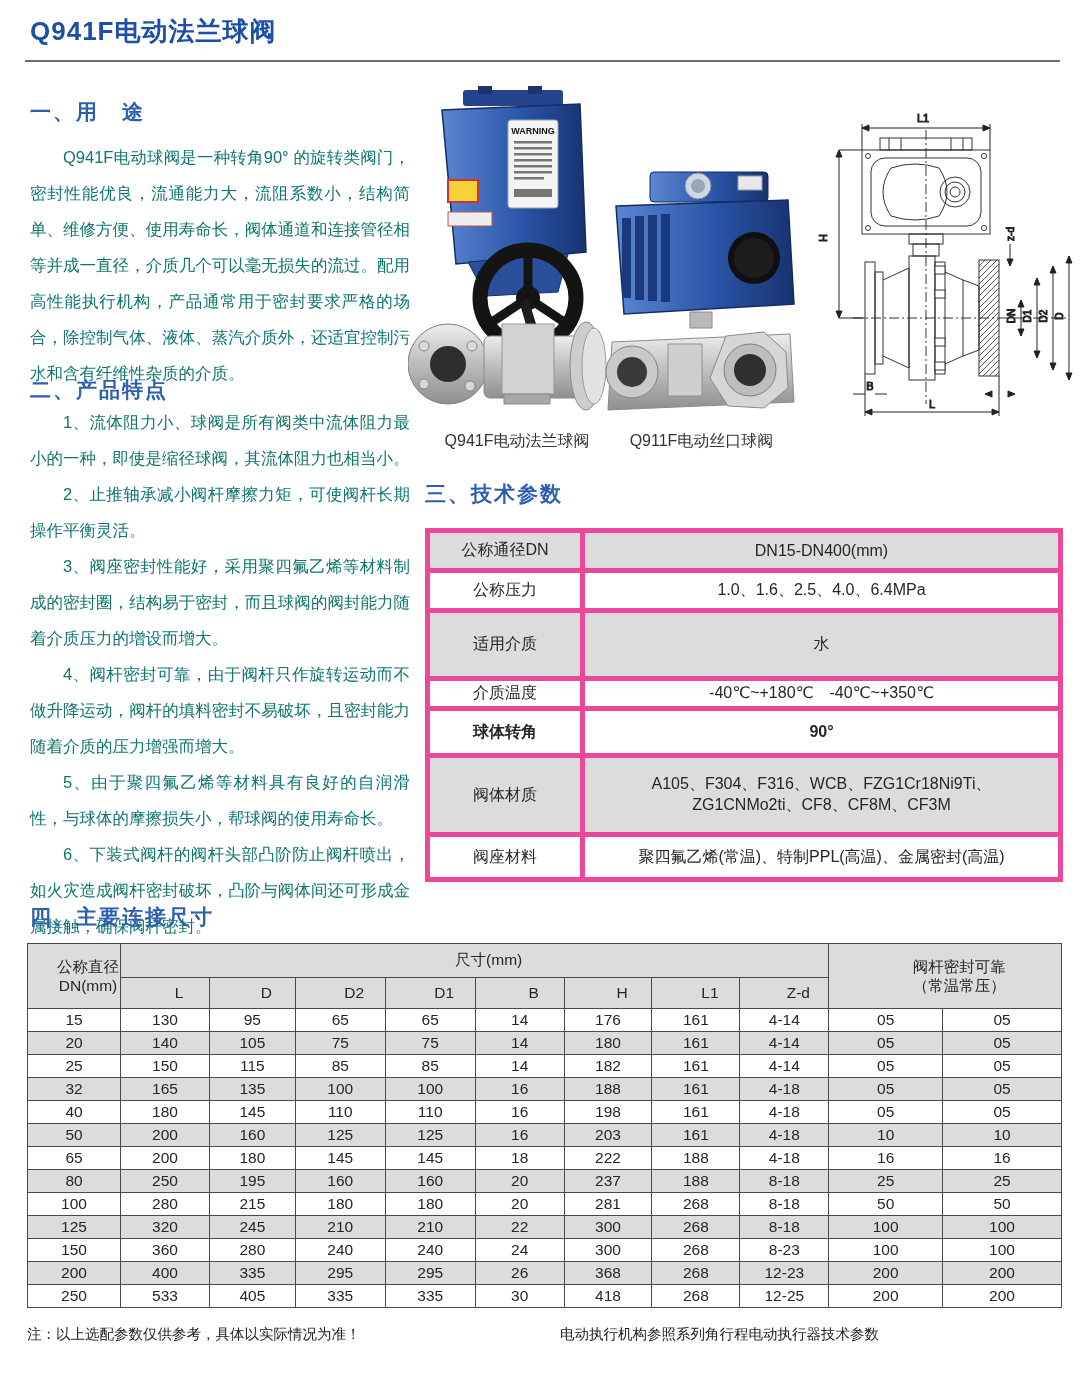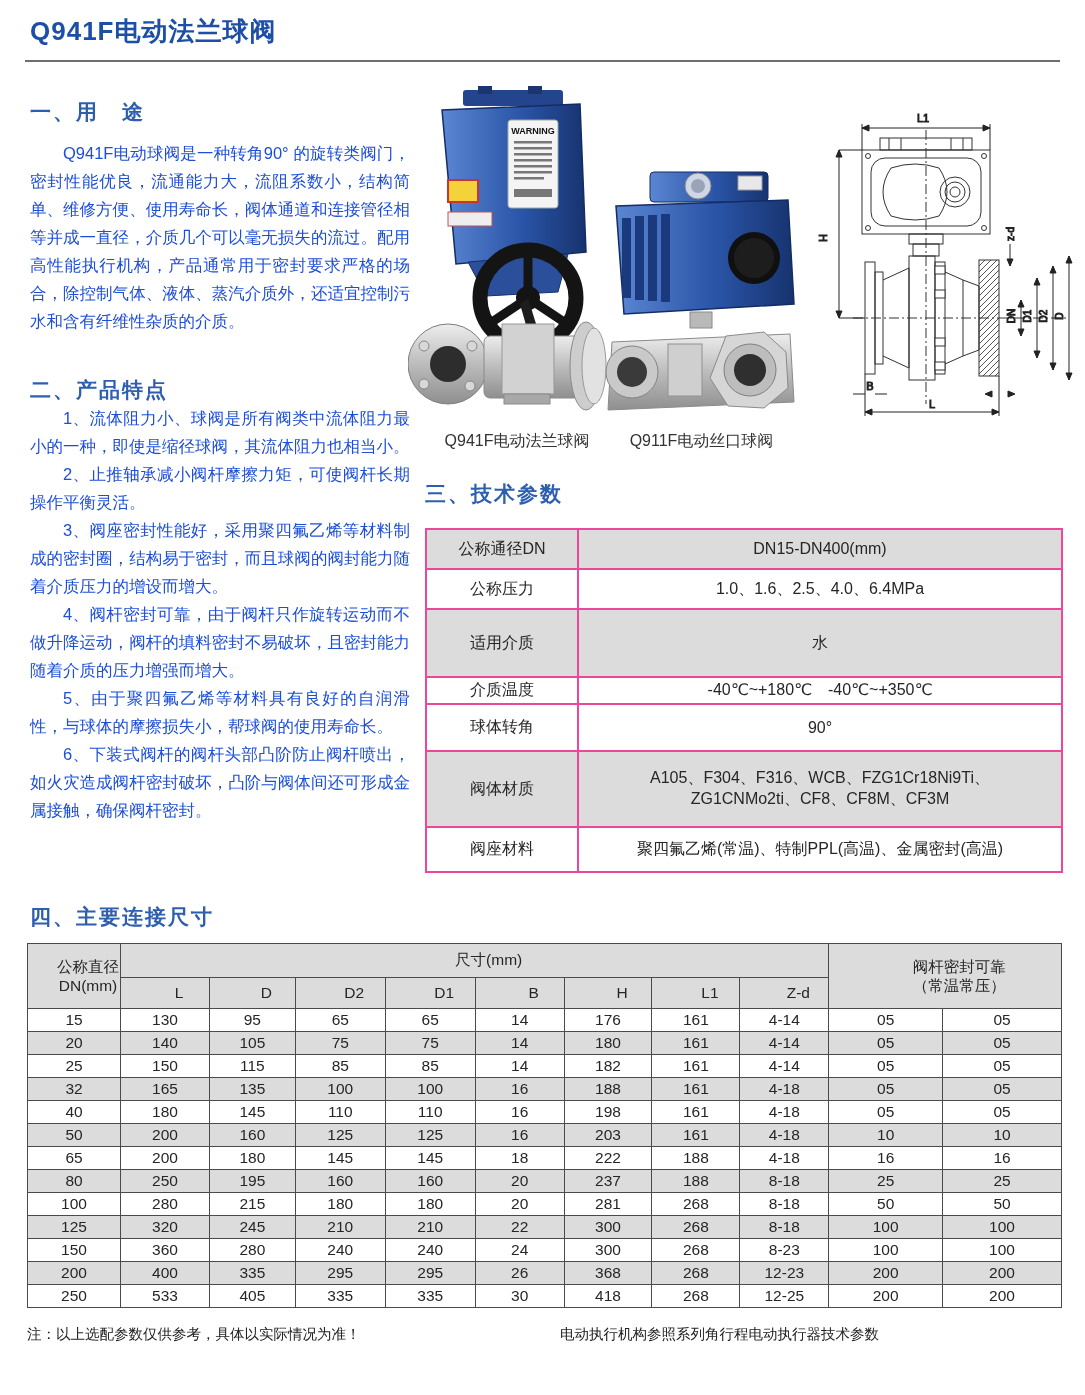--- a/index.html
+++ b/index.html
@@ -8,26 +8,26 @@
     font-family:"Liberation Sans","DejaVu Sans",sans-serif;color:#262626;
     overflow:hidden;
   }
   .abs{position:absolute;}
   .page-title{
     left:30px;top:14px;font-size:26px;font-weight:bold;color:#1d4fa8;letter-spacing:1px;
   }
   .title-rule{left:25px;top:60px;width:1035px;border-top:2px solid #6e6e6e;height:0;}
   .sec-head{font-size:21px;font-weight:bold;color:#2e5fae;letter-spacing:2px;}
   .left-col{left:30px;width:380px;}
-  .para{font-size:16.5px;line-height:28px;text-align:justify;text-indent:2em;margin:0;color:#1d4ed8;}
+  .para{font-size:16.5px;line-height:36px;text-align:justify;text-indent:2em;margin:0;color:#0f766e;}
   .caption{font-size:16px;color:#333;text-align:center;}
   
   table{border-collapse:collapse;}
   .tech-table{left:425px;top:528px;width:638px;}
-  .tech-table td{border:2px solid #ec4899;text-align:center;vertical-align:middle;font-size:16px;padding:2px 6px;}
+  .tech-table td{border:5px solid #ec4899;text-align:center;vertical-align:middle;font-size:16px;padding:2px 6px;}
   .tech-table .t-label{width:138px;}
   .tech-table .t-value{width:auto;}
   tr.shade td{background:#dcdcdc;}
   
   .dims-table{left:27px;top:943px;width:1035px;table-layout:fixed;}
   .dims-table td{border:1px solid #4a4a4a;text-align:center;vertical-align:middle;font-size:15.5px;padding:0;}
   .dims-table tr{height:23px;}
   .dims-table tr.hdr1{height:34px;}
   .dims-table tr.hdr2{height:31px;}
   .dims-table .hdr{background:#dcdcdc;font-size:15.5px;padding-left:28px;}
@@ -267,21 +267,21 @@
         <td class="t-value">1.0、1.6、2.5、4.0、6.4MPa</td>
       </tr>
       <tr class="shade" style="height: 68px;">
         <td class="t-label">适用介质</td>
         <td class="t-value">水</td>
       </tr>
       <tr style="height: 21px;">
         <td class="t-label">介质温度</td>
         <td class="t-value">-40℃~+180℃　-40℃~+350℃</td>
       </tr>
-      <tr style="height: 47px;">
+      <tr style="height: 47px; font-weight: bold;">
         <td class="t-label">球体转角</td>
         <td class="t-value">90°</td>
       </tr>
       <tr class="shade" style="height: 64px;">
         <td class="t-label">阀体材质</td>
         <td class="t-value" style="padding: 16px 40px;">A105、F304、F316、WCB、FZG1Cr18Ni9Ti、ZG1CNMo2ti、CF8、CF8M、CF3M</td>
       </tr>
       <tr style="height: 45px;">
         <td class="t-label">阀座材料</td>
         <td class="t-value">聚四氟乙烯(常温)、特制PPL(高温)、金属密封(高温)</td>

